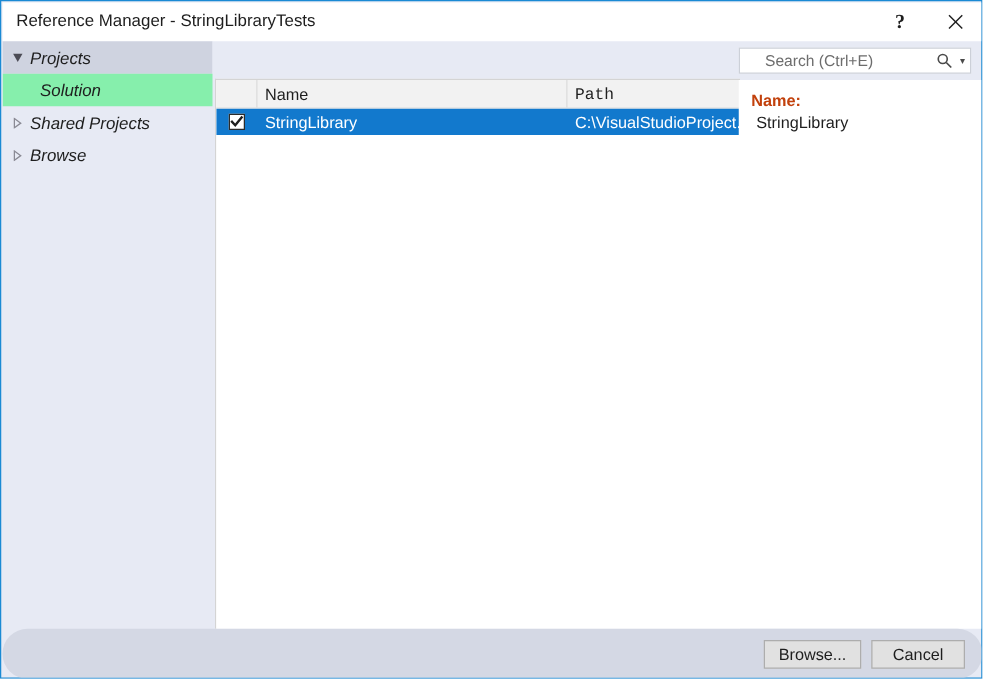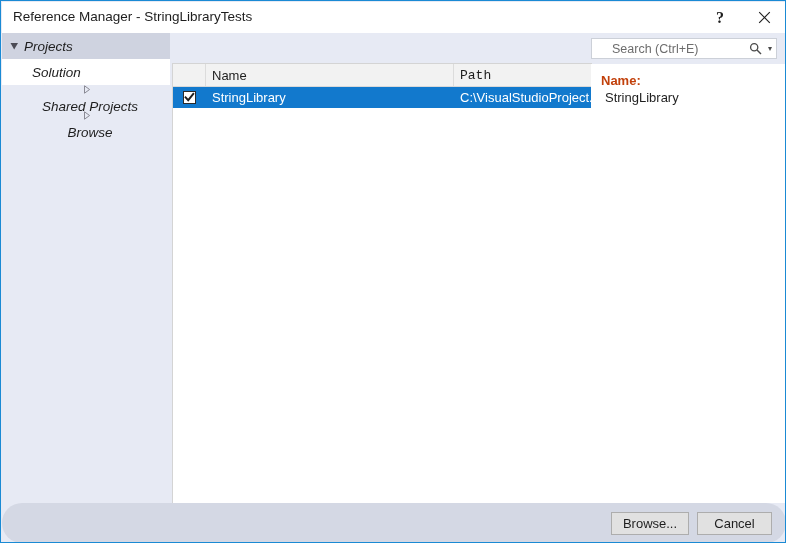--- a/index.html
+++ b/index.html
@@ -91,27 +91,26 @@
     white-space: nowrap;
   }
   .nav-item.group {
     background: #cfd3e0;
     padding-left: 8px;
   }
   .nav-item.leaf {
     padding-left: 30px;
   }
   .nav-item.leaf.selected {
-    background: #ffffff;
+    background: #86efac;
     width: 165px;
   }
   .nav-item.collapsed {
     background: transparent;
     padding-left: 8px;
-    flex-direction: column;
   }
   .tri {
     display: inline-block;
     width: 14px;
     flex: 0 0 14px;
     text-align: left;
     font-size: 9px;
     line-height: 1;
     color: #4b4b55;
   }

